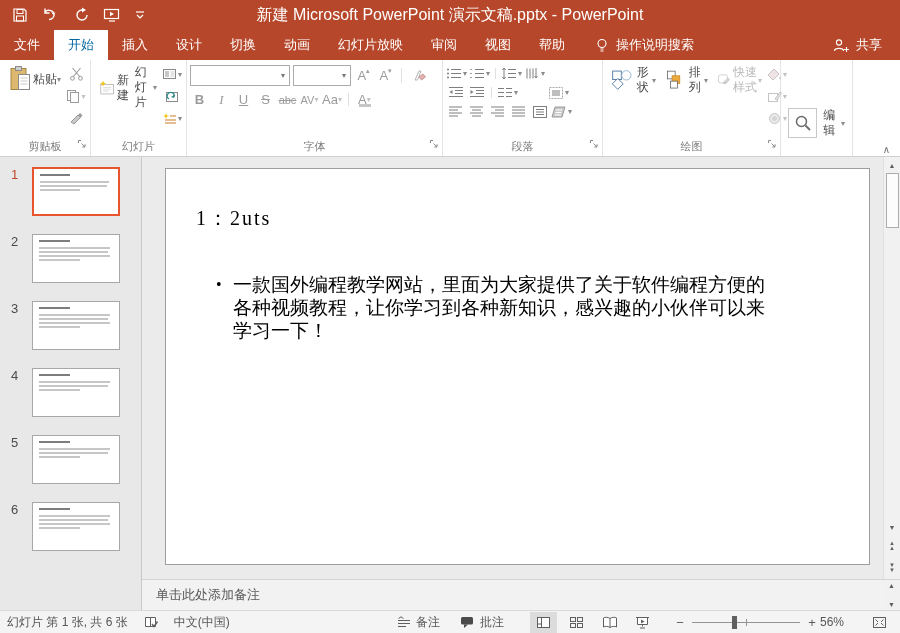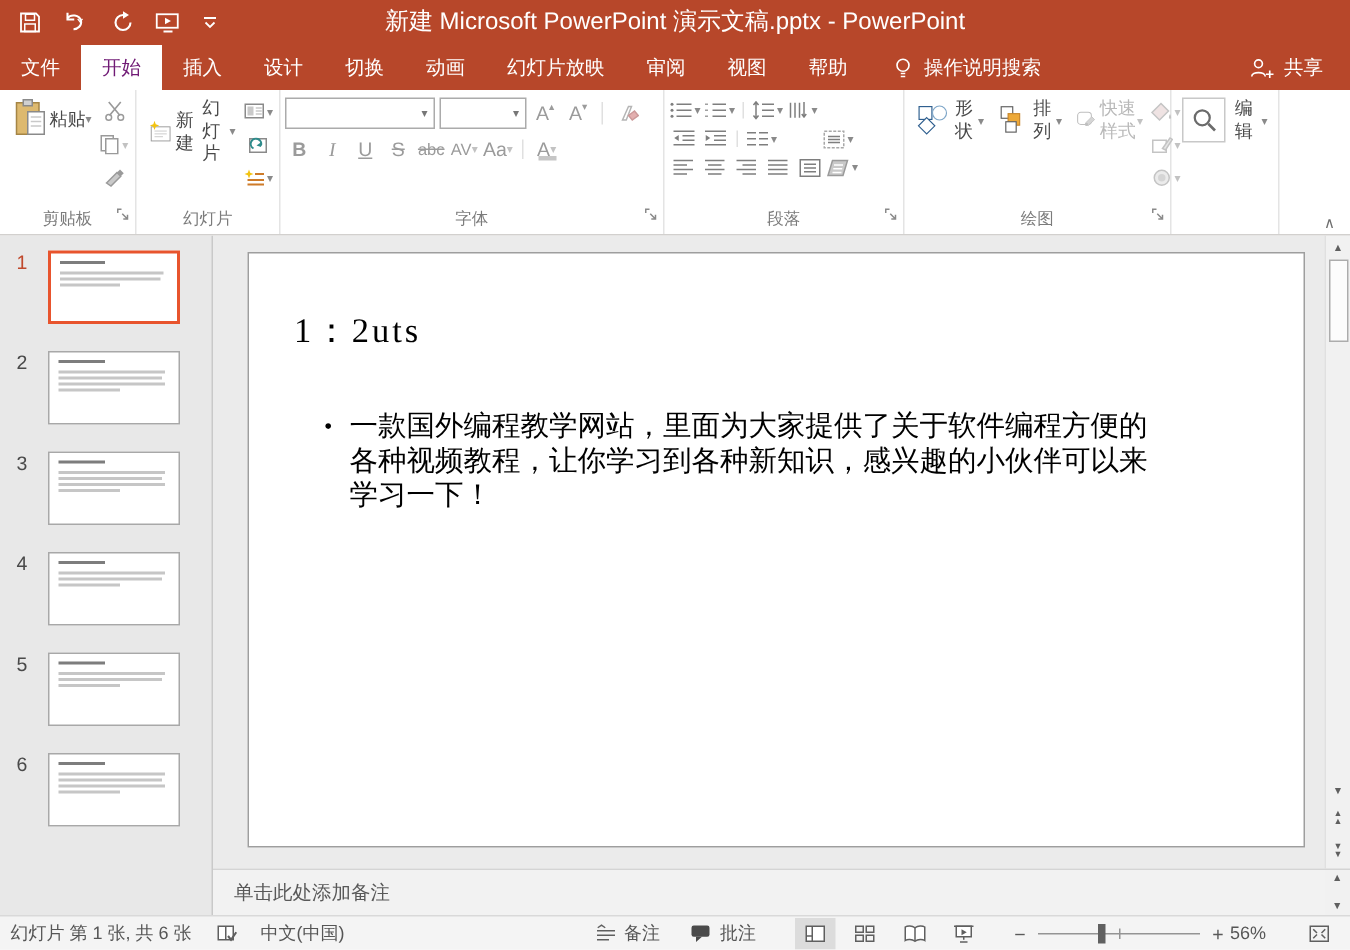--- a/index.html
+++ b/index.html
@@ -16,21 +16,21 @@
   .tb-right { margin-left:auto; display:flex; align-items:center; height:30px; }
   .signin { background:#fff; color:#B7472A; border:none; font-size:12px; padding:3px 13px; margin-right:22px; font-family:inherit; }
   .rdo { margin-right:24px; }
   .winbtn { width:44px; height:30px; display:flex; align-items:center; justify-content:center; font-size:15px; color:#fff; }
   .min-glyph { display:block; width:11px; height:1px; background:#fff; }
   .max-glyph { display:block; width:10px; height:10px; border:1px solid #fff; }
 
   
   .tabrow { height:30px; background:#B7472A; display:flex; align-items:stretch; color:#fff; font-size:13px; flex:0 0 30px; }
   .tab { padding:0 14px; line-height:30px; cursor:default; }
-  .tab.active { background:#fff; color:#701a75; }
+  .tab.active { background:#fff; color:#0369a1; }
   .tellme { display:flex; align-items:center; gap:7px; margin-left:16px; }
   .share { margin-left:auto; display:flex; align-items:center; gap:6px; padding-right:18px; }
 
   
   .ribbon { height:97px; background:#fff; border-bottom:1px solid #D2D0CE; display:flex; position:relative; flex:0 0 97px; }
   .group { position:relative; display:flex; flex-direction:column; border-right:1px solid #E4E4E4; padding:2px 3px 0 3px; }
   .gc { flex:1; display:flex; align-items:flex-start; }
   .glabel { height:17px; font-size:11px; color:#7B7B7B; text-align:center; line-height:14px; }
   .launcher { position:absolute; right:3px; bottom:3px; }
   .bb { display:flex; flex-direction:row; align-items:center; padding:3px 4px 1px 4px; font-size:12px; color:#4a4a4a; line-height:15px; text-align:center; }
@@ -69,21 +69,21 @@
   .tbox { width:88px; height:49px; background:#fff; border:1px solid #A8A8A8; padding:5px 6px; }
   .titem.selected .tbox { border:2px solid #E8542D; }
   .ttitle { height:2px; width:42%; background:#7d7d7d; margin-bottom:5px; }
   .tline { height:2px; background:#C6C6C6; margin-bottom:2px; }
   .tline.w1{width:96%;} .tline.w2{width:93%;} .tline.w3{width:55%;}
 
   .right-pane { flex:1; display:flex; flex-direction:column; min-width:0; }
   .canvas { flex:1; display:flex; background:#EBEBEB; min-height:0; }
   .canvas-main { flex:1; position:relative; }
   .slide { position:absolute; left:23px; top:11px; width:705px; height:397px; background:#fff; border:1px solid #9E9E9E; }
-  .slide-title { position:absolute; left:30px; top:36px; font-family:"Liberation Serif", serif; font-size:23px; color:#000; letter-spacing:2px; }
+  .slide-title { position:absolute; left:30px; top:36px; font-family:"Liberation Serif", serif; font-size:20px; color:#000; letter-spacing:2px; }
   .slide-body { position:absolute; left:50px; top:104px; display:flex; font-family:"Liberation Serif", serif; font-size:19px; line-height:23px; color:#000; }
   .slide-bullet { width:17px; flex:0 0 17px; font-size:16px; }
 
   .vscroll { width:17px; flex:0 0 17px; background:#F1F1F1; border-left:1px solid #E0E0E0; display:flex; flex-direction:column; align-items:center; }
   .sarrow { height:16px; width:100%; display:flex; align-items:center; justify-content:center; font-size:7px; color:#5f5f5f; }
   .sthumb { width:13px; height:55px; background:#FCFCFC; border:1px solid #ACACAC; }
   .sspace { flex:1; }
   .snav { height:22px; width:100%; display:flex; flex-direction:column; align-items:center; justify-content:center; font-size:6px; line-height:5px; color:#5f5f5f; }
 
   .notesbar { height:31px; flex:0 0 31px; background:#F2F2F2; border-top:1px solid #D4D4D4; display:flex; align-items:center; position:relative; }
@@ -492,21 +492,21 @@
       <div class="glabel">绘图</div>
       <span class="launcher">
         <svg width="10" height="10" viewBox="0 0 10 10">
             <path d="M1.5 4 V1.5 H4" fill="none" stroke="#8a8a8a"></path>
             <path d="M4.5 4.5 L8 8 M8 5.2 V8 H5.2" fill="none" stroke="#8a8a8a"></path>
           </svg>
       </span>
     </div>
 
     <div class="group" style="width:72px; border-right:1px solid #E4E4E4;">
-      <div class="gc" style="justify-content:center; width:100%;">
+      <div class="gc" style="justify-content:center; width:100%;align-items:flex-end;">
         <div class="bb">
           <span style="width:30px;height:30px;border:1px solid #C8C8C8;background:#fff;display:flex;align-items:center;justify-content:center;">
             <svg width="18" height="18" viewBox="0 0 18 18">
                 <circle cx="7.5" cy="7.5" r="5" fill="none" stroke="#6b6b6b" stroke-width="1.5"></circle>
                 <path d="M11.5 11.5 L16 16" stroke="#6b6b6b" stroke-width="1.8"></path>
               </svg>
           </span>
           <span>编辑</span>
           <span class="caret">▾</span>
         </div>

